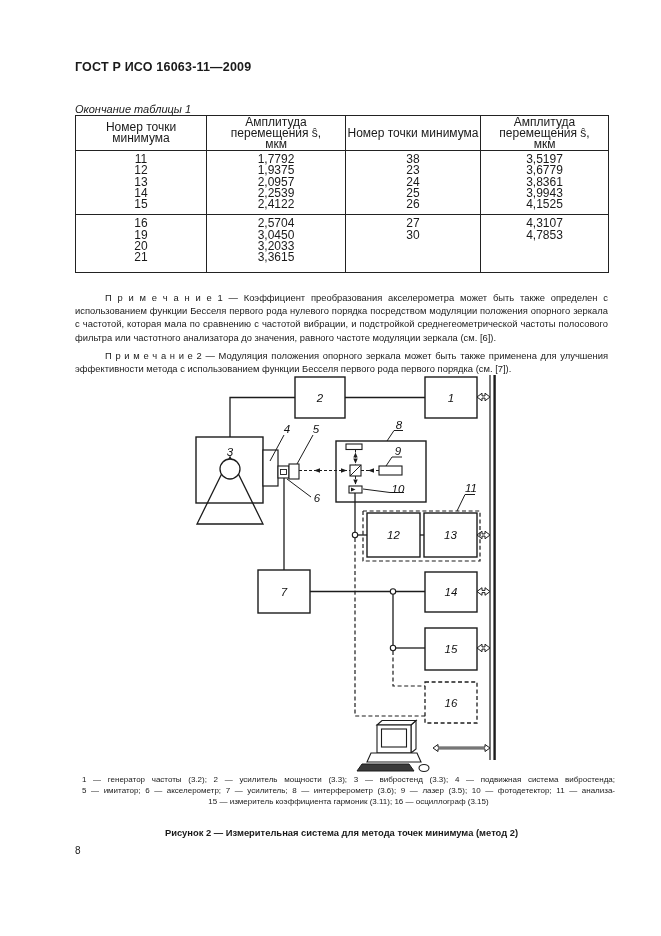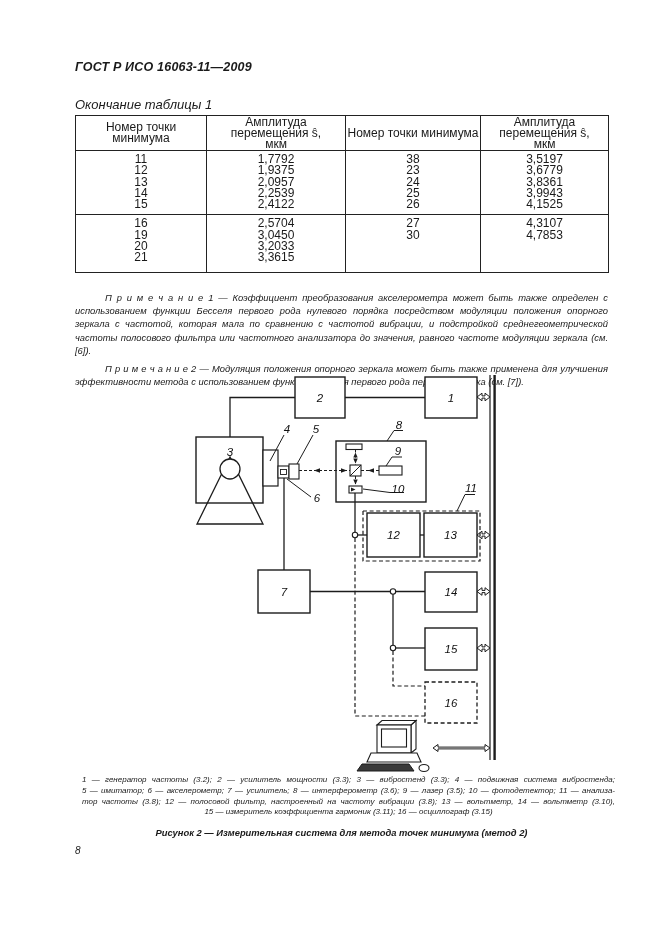--- a/index.html
+++ b/index.html
@@ -1,19 +1,19 @@
 <!DOCTYPE html>
 <html><head>
 <meta charset="utf-8">
 <style>
   html,body{margin:0;padding:0;background:#ffffff;}
   body{width:661px;height:936px;position:relative;font-family:"Liberation Sans",sans-serif;color:#1a1a1a;-webkit-font-smoothing:antialiased;}
-  .abs{position:absolute;font-style:italic;}
+  .abs{position:absolute;}
   .doc-code{left:75px;top:60px;font-size:12.5px;font-weight:bold;letter-spacing:.2px;}
-  .table-cont{left:75px;top:97px;font-size:13px;font-style:italic;}
+  .table-cont{left:75px;top:103px;font-size:11px;font-style:italic;}
   table.minpoints{border-collapse:collapse;table-layout:fixed;width:533px;position:absolute;left:75px;top:115px;border:1.6px solid #222;font-size:12px;}
   table.minpoints th,table.minpoints td{padding:0;text-align:center;font-weight:normal;vertical-align:middle;}
   table.minpoints th+th,table.minpoints td+td{border-left:1.6px solid #222;}
   table.minpoints thead th{border-bottom:1.6px solid #222;height:34px;line-height:11px;}
   table.minpoints tbody td{line-height:11.3px;}
   tbody[data-name="table-group-1"] tr:first-child td{padding-top:3px;}
   tbody[data-name="table-group-1"] tr:last-child td{padding-bottom:4px;}
   tbody[data-name="table-group-2"] tr:first-child td{border-top:1.6px solid #222;padding-top:3px;}
   tbody[data-name="table-group-2"] tr:last-child td{padding-bottom:8px;}
   .notes{left:75px;top:291px;width:533px;}
@@ -226,17 +226,16 @@
   <text data-name="block-label-12" class="lbl" x="393.5" y="539">12</text>
   <text data-name="block-label-13" class="lbl" x="450.5" y="539">13</text>
   <text data-name="block-label-14" class="lbl" x="451" y="596">14</text>
   <text data-name="block-label-15" class="lbl" x="451" y="653">15</text>
   <text data-name="block-label-16" class="lbl" x="451" y="706.5">16</text>
 </svg>
 
 <div class="abs figure-legend" data-name="figure-legend">
     <div class="legend-line" data-name="legend-line">1 — генератор частоты (3.2); 2 — усилитель мощности (3.3); 3 — вибростенд (3.3); 4 — подвижная система вибростенда;</div>
     <div class="legend-line" data-name="legend-line">5 — имитатор; 6 — акселерометр; 7 — усилитель; 8 — интерферометр (3.6); 9 — лазер (3.5); 10 — фотодетектор; 11 — анализа-</div>
-    <div class="legend-line" data-name="legend-line">тор частоты (3.8); 12 — полосовой фильтр, настроенный на частоту вибрации (3.8); 13 — вольтметр, 14 — вольтметр (3.10),</div>
     <div class="legend-line last" data-name="legend-line">15 — измеритель коэффициента гармоник (3.11); 16 — осциллограф (3.15)</div>
   </div>
 <div class="abs figure-caption" data-name="figure-caption">Рисунок 2 — Измерительная система для метода точек минимума (метод 2)</div>
 <div class="abs page-num" data-name="page-number">8</div>
 
 </body></html>

